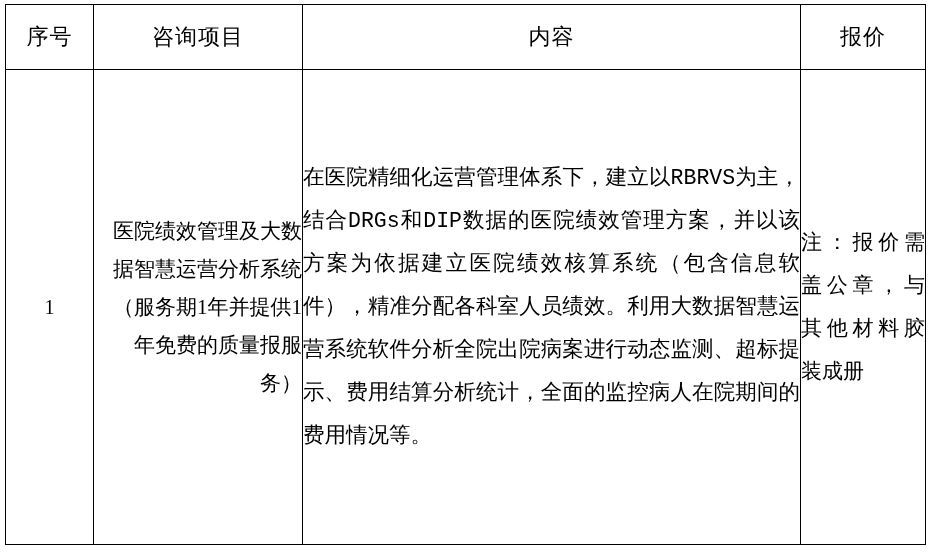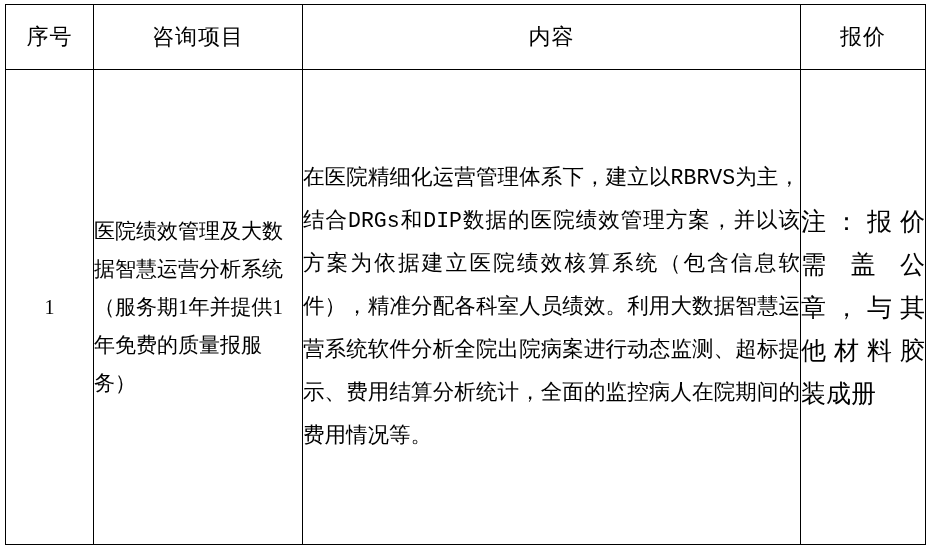--- a/index.html
+++ b/index.html
@@ -54,31 +54,31 @@
     height: 474px;
   }
   .cell-no {
     text-align: center;
     font-size: 20px;
   }
   .cell-item {
     font-size: 21px;
     line-height: 38px;
     padding: 0 14px;
-    text-align: left;
+    text-align: right;
   }
   .cell-content {
     font-size: 21.5px;
     line-height: 43px;
     padding: 16px 18px 10px 14px;
     text-align: justify;
     vertical-align: top;
   }
   .cell-price {
-    font-size: 25px;
+    font-size: 21px;
     line-height: 43px;
     padding: 0 10px;
     text-align: justify;
     text-align-last: left;
   }
   .content-inner {
     display: block;
     font-family: Liberation Mono, monospace;
   }
 </style>

